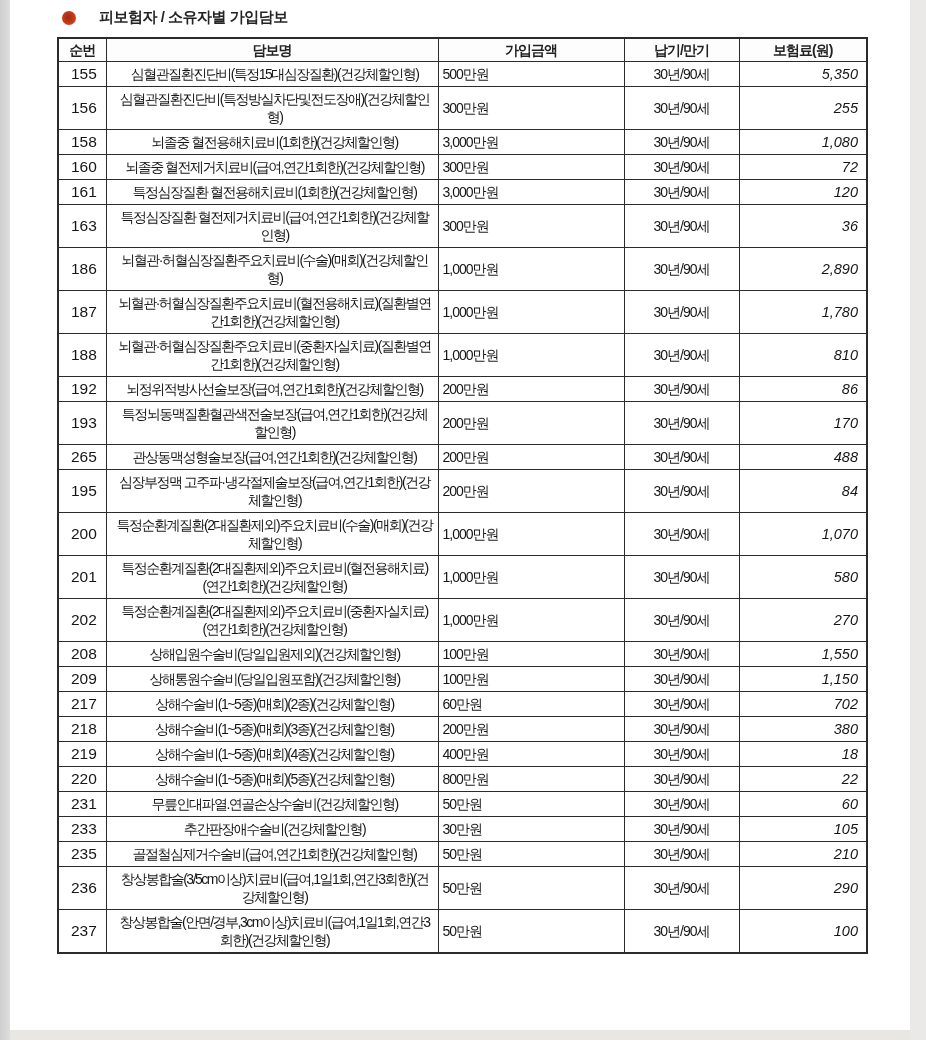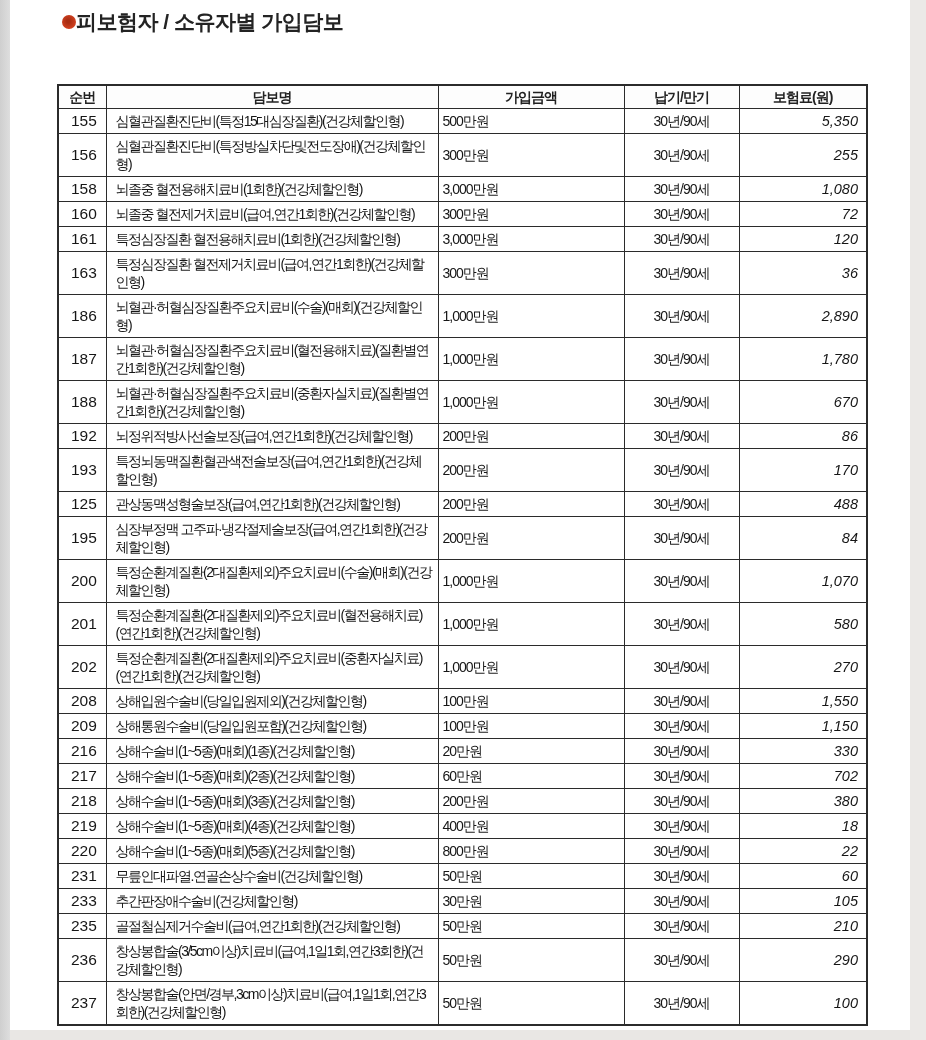--- a/index.html
+++ b/index.html
@@ -32,56 +32,57 @@
   .title-row {
     position: absolute; left: 62px; top: 8px;
     display: flex; align-items: center;
   }
   .bullet {
     width: 14px; height: 14px; border-radius: 50%;
     background: radial-gradient(circle at 45% 45%, #a92d12 15%, #d24120 70%);
     flex: 0 0 auto;
   }
   .title {
-    font-size: 21px; font-weight: bold; color: #232323;
+    margin-left: 23px;
+    font-size: 15px; font-weight: bold; color: #232323;
     letter-spacing: -0.5px;
   }
   
   table.coverage {
     position: absolute; left: 57px; top: 37px;
     width: 809px;
     border-collapse: collapse;
     table-layout: fixed;
     background: #ffffff;
   }
   table.coverage, table.coverage th, table.coverage td {
     border: 1.5px solid #2b2b2b;
   }
-  table.coverage { border-width: 2px; margin-top: 47px; }
+  table.coverage { border-width: 2px; }
   col.w-no      { width: 48px; }
   col.w-name    { width: 332px; }
   col.w-amount  { width: 186px; }
   col.w-term    { width: 115px; }
   col.w-premium { width: 128px; }
   th {
     font-size: 14px; font-weight: bold; color: #222;
     text-align: center; padding: 2px 0; line-height: 18px;
     letter-spacing: -1px; background: #fdfdfd;
   }
   td {
     font-size: 14px; line-height: 18px;
     padding: 3px 4px;
     color: #161616;
   }
   td.c-no {
     text-align: center; font-size: 15.5px; letter-spacing: 0;
     padding: 3px 12px;
   }
   td.c-name {
-    text-align: left; padding: 3px 4px 3px 9px;
+    text-align: center; padding: 3px 4px 3px 9px;
     word-break: break-all; letter-spacing: -1.5px;
   }
   td.c-amount {
     padding-right: 7px;
     white-space: nowrap; letter-spacing: -1px;
   }
   td.c-term {
     text-align: center; white-space: nowrap; letter-spacing: -1px;
   }
   td.c-premium {
@@ -182,41 +183,41 @@
     <td class="c-amount">1,000만원</td>
     <td class="c-term">30년/90세</td>
     <td class="c-premium">1,780</td>
   </tr>
 
   <tr>
     <td class="c-no">188</td>
     <td class="c-name">뇌혈관·허혈심장질환주요치료비(중환자실치료)(질환별연간1회한)(건강체할인형)</td>
     <td class="c-amount">1,000만원</td>
     <td class="c-term">30년/90세</td>
-    <td class="c-premium">670</td>
+    <td class="c-premium">810</td>
   </tr>
 
   <tr>
     <td class="c-no">192</td>
     <td class="c-name">뇌정위적방사선술보장(급여,연간1회한)(건강체할인형)</td>
     <td class="c-amount">200만원</td>
     <td class="c-term">30년/90세</td>
     <td class="c-premium">86</td>
   </tr>
 
   <tr>
     <td class="c-no">193</td>
     <td class="c-name">특정뇌동맥질환혈관색전술보장(급여,연간1회한)(건강체할인형)</td>
     <td class="c-amount">200만원</td>
     <td class="c-term">30년/90세</td>
     <td class="c-premium">170</td>
   </tr>
 
   <tr>
-    <td class="c-no">125</td>
+    <td class="c-no">265</td>
     <td class="c-name">관상동맥성형술보장(급여,연간1회한)(건강체할인형)</td>
     <td class="c-amount">200만원</td>
     <td class="c-term">30년/90세</td>
     <td class="c-premium">488</td>
   </tr>
 
   <tr>
     <td class="c-no">195</td>
     <td class="c-name">심장부정맥 고주파·냉각절제술보장(급여,연간1회한)(건강체할인형)</td>
     <td class="c-amount">200만원</td>
@@ -257,27 +258,20 @@
   </tr>
 
   <tr>
     <td class="c-no">209</td>
     <td class="c-name">상해통원수술비(당일입원포함)(건강체할인형)</td>
     <td class="c-amount">100만원</td>
     <td class="c-term">30년/90세</td>
     <td class="c-premium">1,150</td>
   </tr>
 
-  <tr>
-    <td class="c-no">216</td>
-    <td class="c-name">상해수술비(1~5종)(매회)(1종)(건강체할인형)</td>
-    <td class="c-amount">20만원</td>
-    <td class="c-term">30년/90세</td>
-    <td class="c-premium">330</td>
-  </tr>
 
   <tr>
     <td class="c-no">217</td>
     <td class="c-name">상해수술비(1~5종)(매회)(2종)(건강체할인형)</td>
     <td class="c-amount">60만원</td>
     <td class="c-term">30년/90세</td>
     <td class="c-premium">702</td>
   </tr>
 
   <tr>

